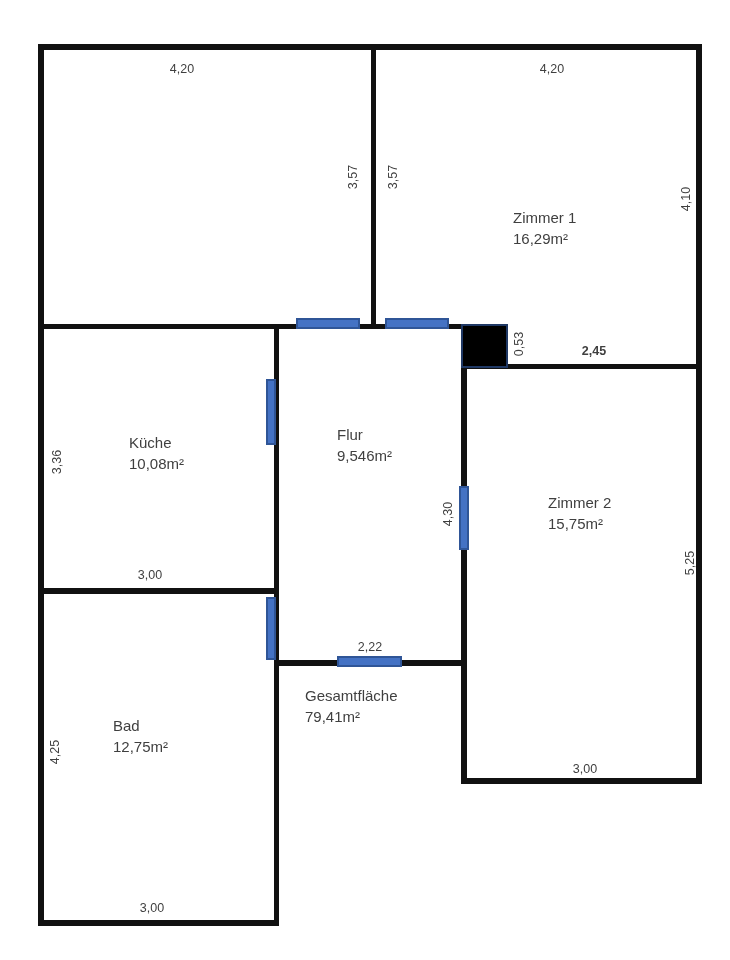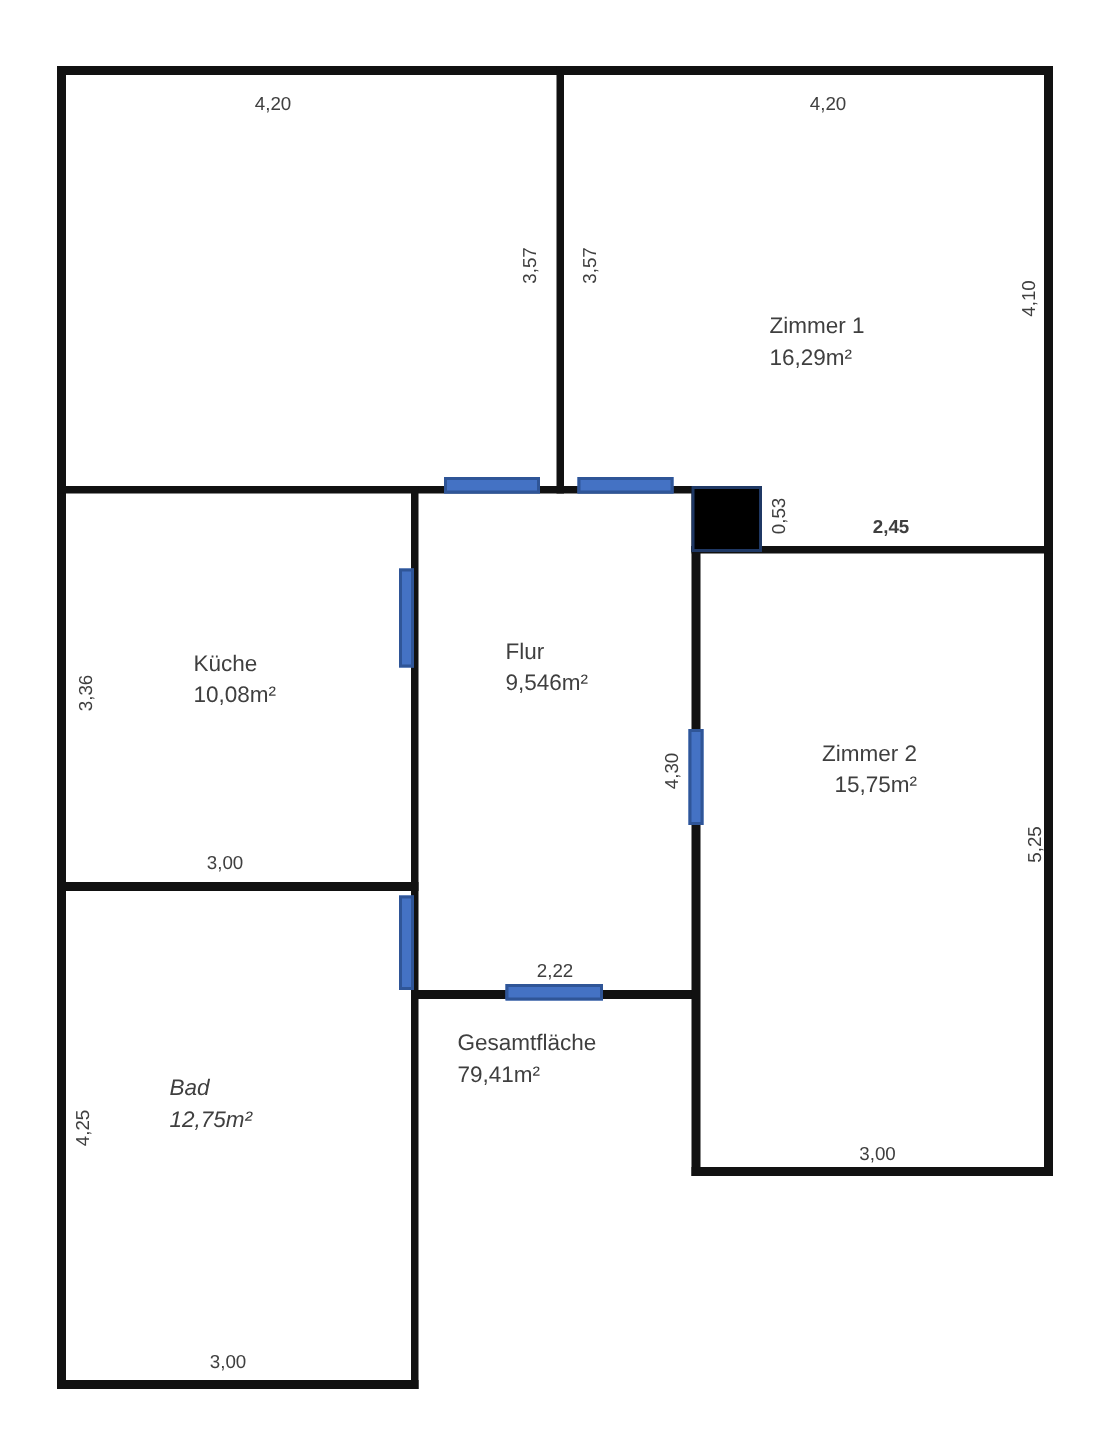--- a/index.html
+++ b/index.html
@@ -54,25 +54,25 @@
     <div>16,29m²</div>
   </div>
   <div class="room-label" style="left:117px; top:432px;margin-left:12px;">
     <div>Küche</div>
     <div>10,08m²</div>
   </div>
   <div class="room-label" style="left:337px; top:424px;">
     <div>Flur</div>
     <div>9,546m²</div>
   </div>
-  <div class="room-label" style="left:548px; top:492px;text-align:right;">
+  <div class="room-label" style="left:548px; top:492px;">
     <div>Zimmer 2</div>
     <div>15,75m²</div>
   </div>
-  <div class="room-label" style="left:113px; top:715px;font-style:italic;">
+  <div class="room-label" style="left:113px; top:715px;">
     <div>Bad</div>
     <div>12,75m²</div>
   </div>
   <div class="room-label" style="left:305px; top:685px;">
     <div>Gesamtfläche</div>
     <div>79,41m²</div>
   </div>
 
   <div class="dim" style="left:160px; top:61px;">4,20</div>
   <div class="dim" style="left:530px; top:61px;">4,20</div>

